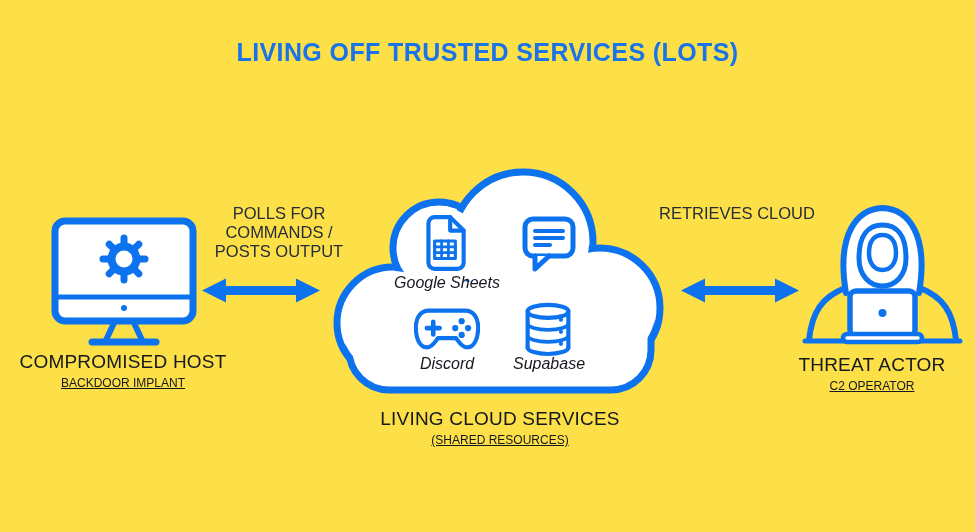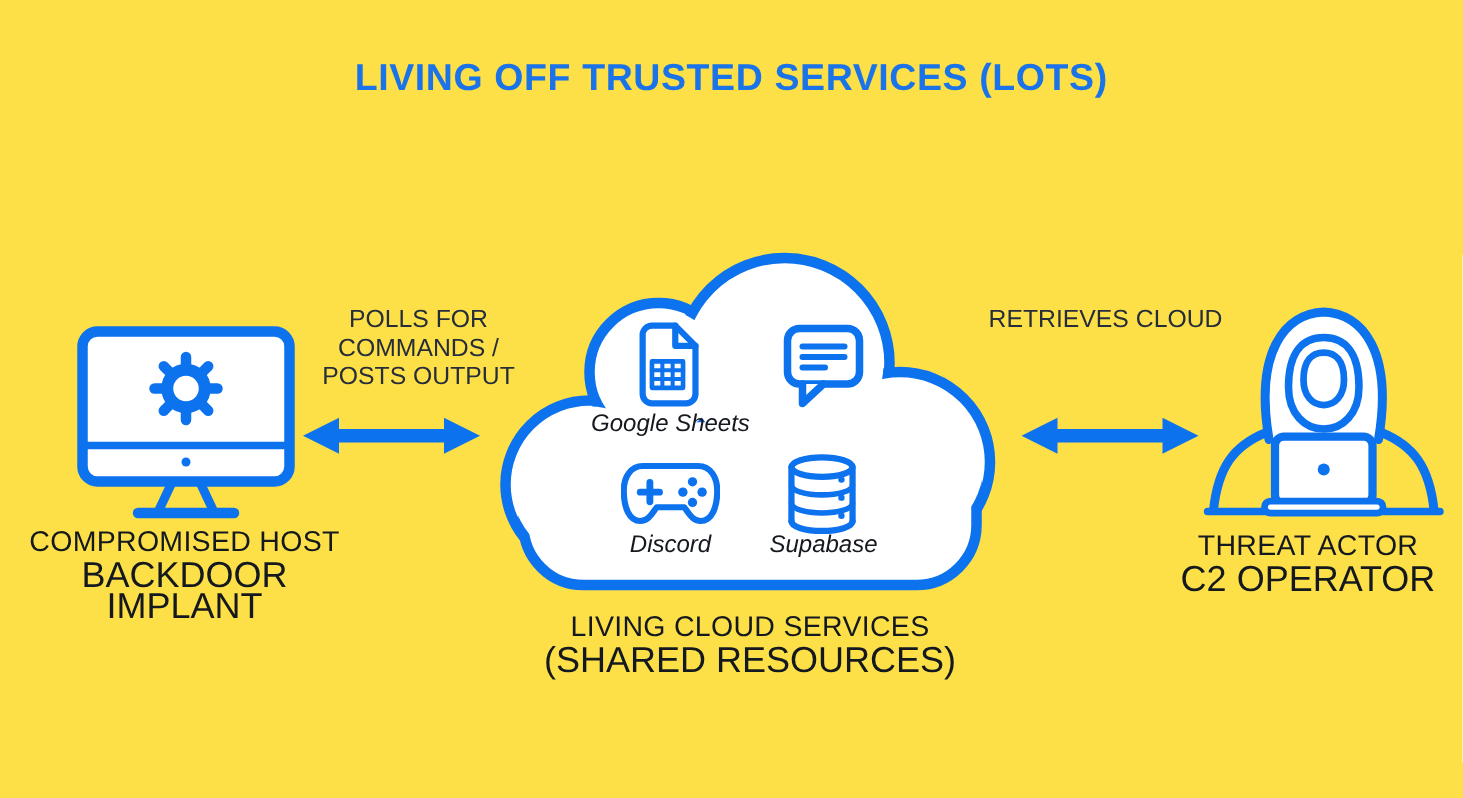--- a/index.html
+++ b/index.html
@@ -9,21 +9,21 @@
   }
   .abs{position:absolute;}
   
   #title{
     left:0;top:38px;width:975px;text-align:center;
     color:#1a73e8;font-weight:bold;font-size:25px;line-height:28px;letter-spacing:.4px;
   }
   
   .node-caption{text-align:center;color:#14181f;}
   .node-title{font-weight:normal;font-size:19px;line-height:22px;letter-spacing:.2px;}
-  .node-sub{font-size:24px;line-height:21px;}
+  .node-sub{font-size:12px;line-height:21px;text-decoration:underline;}
   
   .link-caption{text-align:center;color:#262d3a;font-size:16.5px;line-height:19px;}
   
   .service-label{text-align:center;color:#15181e;font-size:16px;line-height:18px;font-style:italic;}
   svg{display:block;}
 </style>
 </head>
 <body>
 
 <div id="stage">

